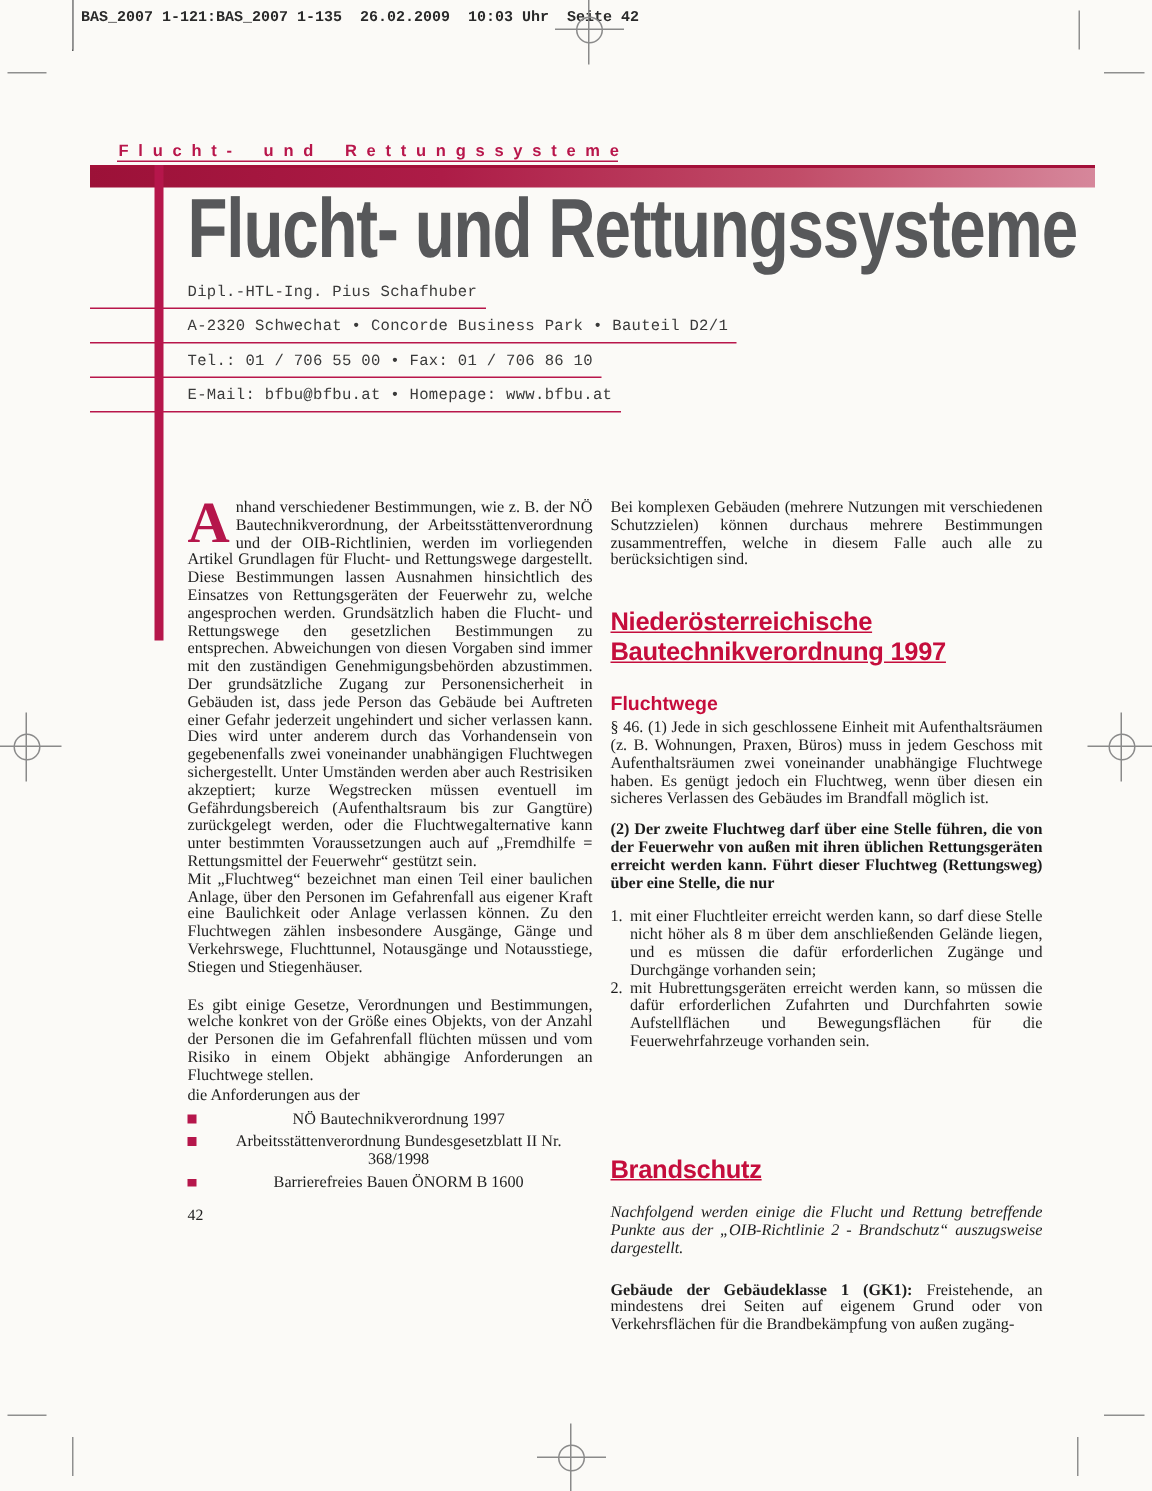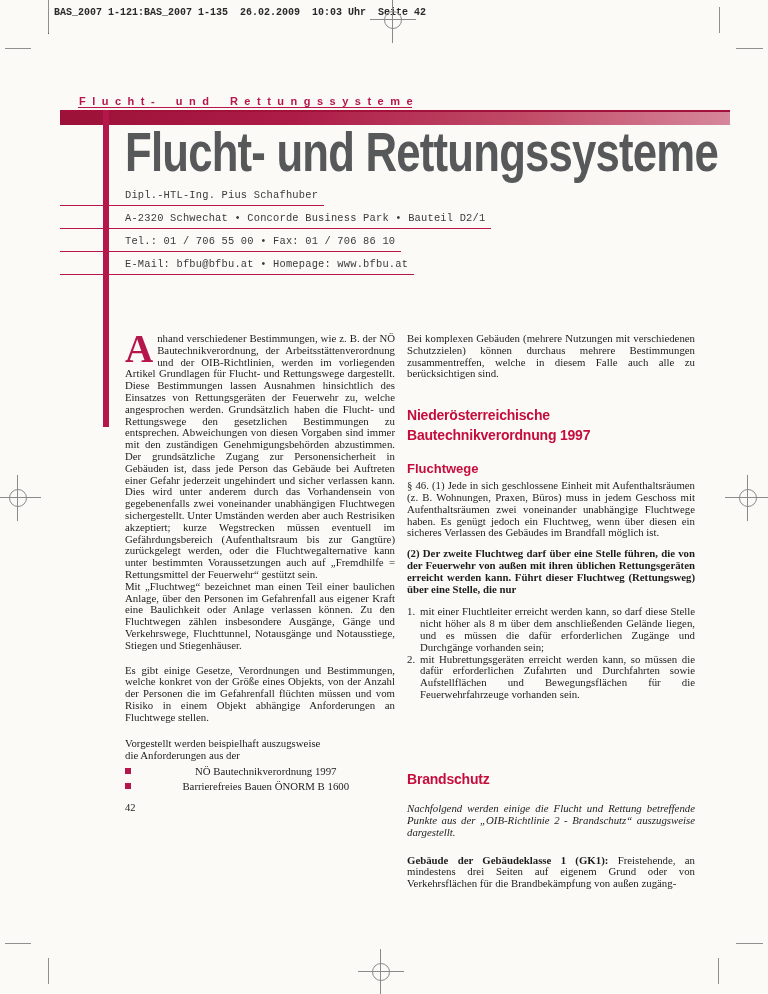--- a/index.html
+++ b/index.html
@@ -70,22 +70,23 @@
   .gap13 { margin-top:13px !important; }
   .intro-line { line-height:12.2px; }
   .bullets { margin-top:4px;text-align:center; }
   .bullet { display:flex; line-height:12.5px; margin-bottom:2.5px; }
   .sq { flex:0 0 auto; width:5.5px; height:5.5px; background:#b5164b; margin:3.5px 6px 0 0; }
   .bullet span:last-child { flex:1; }
   .pagenum { margin-top:10px; font-size:10.5px; color:#222; }
   
   .red-h1 {
     margin:25px 0 0 0; font-family:"Liberation Sans", sans-serif;
-    font-size:14px; line-height:20px; font-weight:bold; color:#c50d3c;
+    font-size:17px; line-height:20px; font-weight:bold; color:#c50d3c;
     letter-spacing:-0.2px;
+    text-decoration:underline;
   }
   .red-h2 {
     margin:17px 0 0 0; font-family:"Liberation Sans", sans-serif;
     font-size:13px; line-height:14px; font-weight:bold; color:#c50d3c;
   }
   .rc-p2 { margin-top:4px !important; }
   .rc-p3 { margin-top:9px !important;font-weight:bold; }
   .numlist { margin-top:11px; }
   .numitem { display:flex; text-align:justify; }
   .numitem .num { flex:0 0 13px; }
@@ -127,26 +128,29 @@
     <div class="author-line">Dipl.-HTL-Ing. Pius Schafhuber</div>
     <div class="author-line">A-2320 Schwechat • Concorde Business Park • Bauteil D2/1</div>
     <div class="author-line">Tel.: 01 / 706 55 00 • Fax: 01 / 706 86 10</div>
     <div class="author-line">E-Mail: bfbu@bfbu.at • Homepage: www.bfbu.at</div>
   </div>
 
   <div class="col col-left">
     <p class="jp"><span class="dropcap">A</span><span>nhand verschiedener Bestimmungen, wie z. B. der NÖ Bautechnikverordnung, der Arbeitsstättenverordnung und der OIB-Richtlinien, werden im vorliegenden Artikel Grundlagen für Flucht- und Rettungswege dargestellt. Diese Bestimmungen lassen Ausnahmen hinsichtlich des Einsatzes von Rettungsgeräten der Feuerwehr zu, welche angesprochen werden. Grundsätzlich haben die Flucht- und Rettungswege den gesetzlichen Bestimmungen zu entsprechen. Abweichungen von diesen Vorgaben sind immer mit den zuständigen Genehmigungsbehörden abzustimmen. Der grundsätzliche Zugang zur Personensicherheit in Gebäuden ist, dass jede Person das Gebäude bei Auftreten einer Gefahr jederzeit ungehindert und sicher verlassen kann. Dies wird unter anderem durch das Vorhandensein von gegebenenfalls zwei voneinander unabhängigen Fluchtwegen sichergestellt. Unter Umständen werden aber auch Restrisiken akzeptiert; kurze Wegstrecken müssen eventuell im Gefährdungsbereich (Aufenthaltsraum bis zur Gangtüre) zurückgelegt werden, oder die Fluchtwegalternative kann unter bestimmten Voraussetzungen auch auf „Fremdhilfe = Rettungsmittel der Feuerwehr“ gestützt sein.</span></p>
     <p class="jp">Mit „Fluchtweg“ bezeichnet man einen Teil einer baulichen Anlage, über den Personen im Gefahrenfall aus eigener Kraft eine Baulichkeit oder Anlage verlassen können. Zu den Fluchtwegen zählen insbesondere Ausgänge, Gänge und Verkehrswege, Fluchttunnel, Notausgänge und Notausstiege, Stiegen und Stiegenhäuser.</p>
     <p class="jp gap13">Es gibt einige Gesetze, Verordnungen und Bestimmungen, welche konkret von der Größe eines Objekts, von der Anzahl der Personen die im Gefahrenfall flüchten müssen und vom Risiko in einem Objekt abhängige Anforderungen an Fluchtwege stellen.</p>
-    <div class="gap13 intro-line">Vorgestellt werden beispielhaft auszugsweise</div>
     <div class="intro-line">die Anforderungen aus der</div>
     <div class="bullets">
       <div class="bullet">
           <span class="sq"></span>
           <span>NÖ Bautechnikverordnung 1997</span>
+        </div>
+      <div class="bullet">
+          <span class="sq"></span>
+          <span>Arbeitsstättenverordnung Bundesgesetzblatt II Nr. 368/1998</span>
         </div>
       <div class="bullet">
           <span class="sq"></span>
           <span>Barrierefreies Bauen ÖNORM B 1600</span>
         </div>
     </div>
     <div class="pagenum">42</div>
   </div>
 
   <div class="col col-right">

